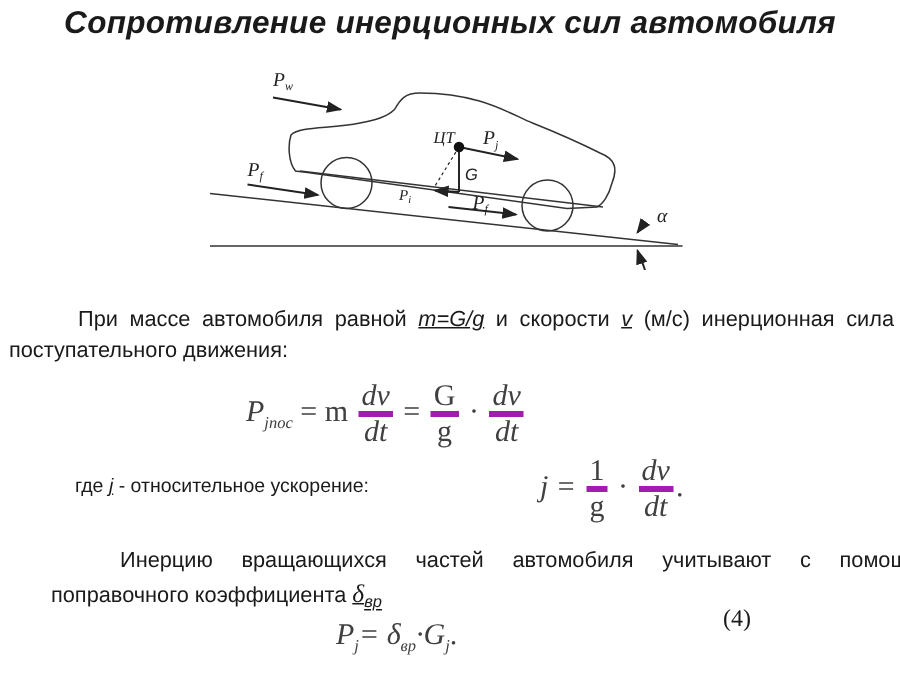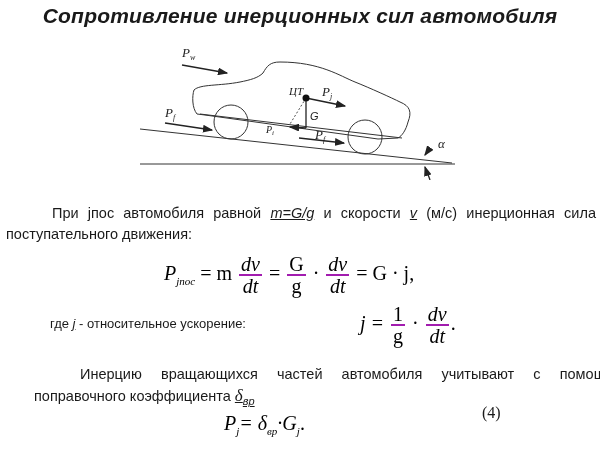--- a/index.html
+++ b/index.html
@@ -4,23 +4,23 @@
 <style>
   html, body { margin: 0; padding: 0; background: #ffffff; }
   body { width: 600px; height: 450px; position: relative; overflow: hidden; font-family: "Liberation Sans", sans-serif; color: #1a1a1a; }
   .title { position: absolute; left: 0; top: 4px; width: 600px; text-align: center; font-size: 21px; font-weight: bold; font-style: italic; letter-spacing: 0.2px; }
   .diagram { position: absolute; left: 130px; top: 40px; width: 330px; height: 140px; }
   .para { position: absolute; font-size: 14.5px; line-height: 21px; }
   .p1 { left: 6px; top: 203px; width: 590px; text-align: justify; text-indent: 46px; }
   .p2 { left: 6px; top: 364px; width: 590px; text-align: justify; text-indent: 46px; margin-left: 28px; }
   .where { position: absolute; left: 50px; top: 316px; font-size: 13px; }
   .it { font-style: italic; text-decoration: underline; }
-  .math { font-family: "Liberation Serif", serif; font-style: italic; position: absolute; color: #000000; }
+  .math { font-family: "Liberation Serif", serif; font-style: italic; position: absolute; color: #404040; }
   .frac { display: inline-block; vertical-align: middle; text-align: center; margin: 0 2px; }
-  .frac .num { display: block; border-bottom: 2px solid #a21caf; padding: 0 2px; line-height: 20px; }
+  .frac .num { display: block; border-bottom: 4px solid #a21caf; padding: 0 2px; line-height: 20px; }
   .frac .den { display: block; line-height: 20px; }
   .eq1 { left: 164px; top: 254px; font-size: 20px; white-space: nowrap; }
   .eq2 { left: 360px; top: 304px; font-size: 20px; white-space: nowrap; }
   .eq3 { left: 224px; top: 412px; font-size: 20px; white-space: nowrap; }
   .eqnum { position: absolute; left: 482px; top: 404px; font-family: "Liberation Serif", serif; font-size: 16px; }
   sub { font-size: 11px; }
   .up { font-style: normal; }
 </style>
 </head>
 <body>
@@ -65,28 +65,28 @@
     <text x="159" y="55" font-size="11">ЦТ</text>
     <text x="192" y="56">P<tspan font-size="8" dy="3">j</tspan></text>
     <text x="180" y="80" font-size="11" font-family="Liberation Sans, sans-serif">G</text>
     <text x="136" y="93" font-size="10">P<tspan font-size="7" dy="2">i</tspan></text>
     <text x="185" y="99">P<tspan font-size="8" dy="3">f</tspan></text>
     <text x="308" y="108">α</text>
   </g>
 </svg>
 
 <div class="para p1">
-  <span>При jпос автомобиля равной </span><span class="it">m=G/g</span><span> и скорости </span><span class="it">v</span><span> (м/с) инерционная сила поступательного движения:</span>
+  <span>При массе автомобиля равной </span><span class="it">m=G/g</span><span> и скорости </span><span class="it">v</span><span> (м/с) инерционная сила поступательного движения:</span>
 </div>
 
 <div class="math eq1">
   <span>P</span><sub>jпос</sub><span class="up"> = m</span>
   <span class="frac"><span class="num">dv</span><span class="den">dt</span></span><span class="up"> = </span>
   <span class="frac up"><span class="num">G</span><span class="den">g</span></span><span class="up"> · </span>
-  <span class="frac"><span class="num">dv</span><span class="den">dt</span></span><span class="up"> = G · j,</span>
+  <span class="frac"><span class="num">dv</span><span class="den">dt</span></span>
 </div>
 
 <div class="where">
   <span>где </span><span class="it">j</span><span> - относительное ускорение:</span>
 </div>
 
 <div class="math eq2">
   <span>j = </span>
   <span class="frac up"><span class="num">1</span><span class="den">g</span></span><span class="up"> · </span>
   <span class="frac"><span class="num">dv</span><span class="den">dt</span></span><span class="up">.</span>

